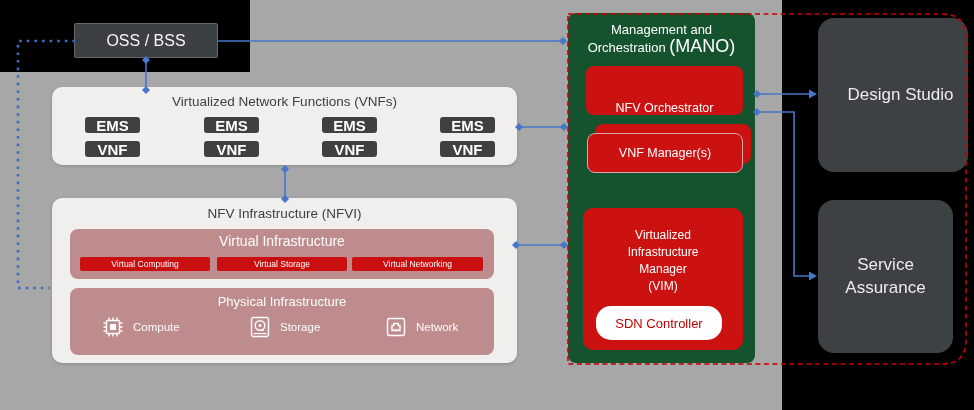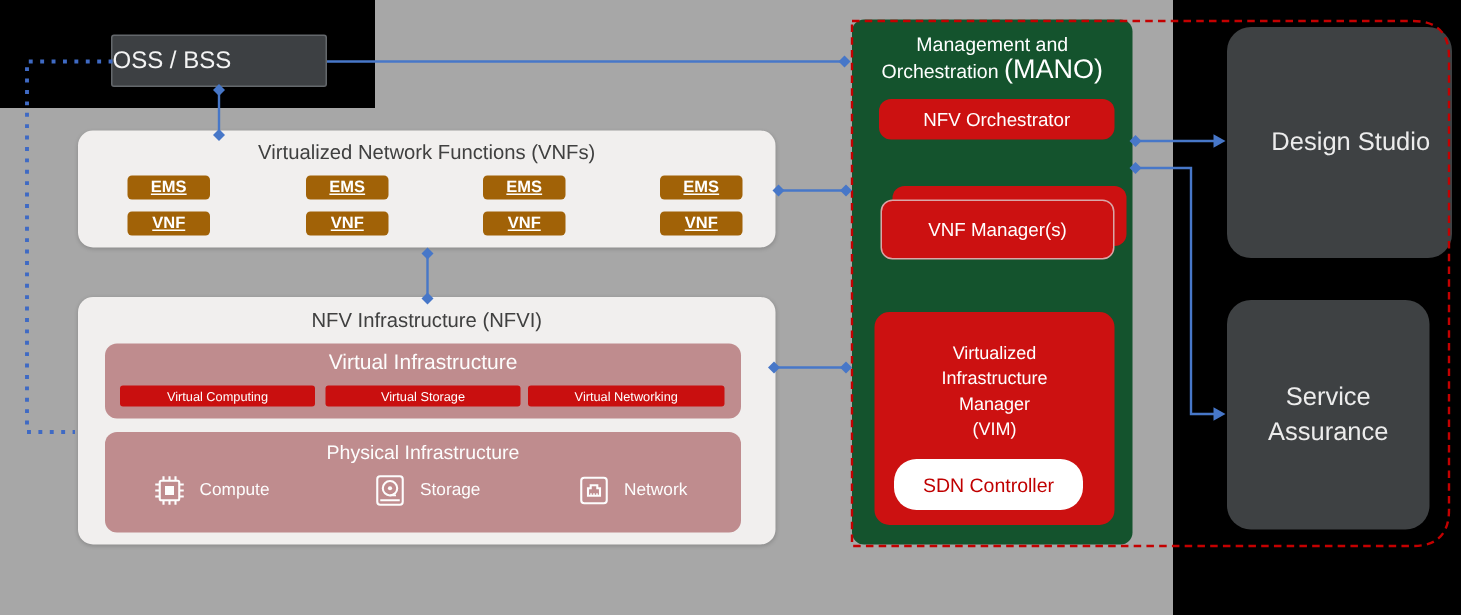--- a/index.html
+++ b/index.html
@@ -9,31 +9,31 @@
     font-family:"Liberation Sans", sans-serif;
     -webkit-font-smoothing:antialiased;
   }
   .abs{position:absolute;}
   .black-topleft{left:0;top:0;width:250px;height:72px;background:#000;}
   .black-right{left:782px;top:0;width:192px;height:410px;background:#000;}
 
   .oss-bss{
     left:74px;top:23px;width:144px;height:35px;background:#3d4043;
     border:1px solid #64686c;box-sizing:border-box;border-radius:2px;
-    display:flex;align-items:center;
+    display:flex;align-items:center;justify-content:center;
     color:#f4f4f4;font-size:16px;
   }
 
   .white-panel{background:#f1efee;border-radius:10px;box-shadow:0 1px 3px rgba(0,0,0,.18);}
   .vnfs-box{left:52px;top:87px;width:465px;height:78px;}
   .panel-title{width:100%;text-align:center;color:#404040;font-size:13.5px;}
   .vnfs-title{position:absolute;top:7px;left:0;}
   .vnf-col{position:absolute;top:30px;width:55px;display:flex;flex-direction:column;gap:8px;}
-  .chip{height:16px;background:#a16207;border-radius:3px;color:#fff;font-weight:bold;
-        font-size:11px;display:flex;align-items:center;justify-content:center;text-decoration:underline;}
+  .chip{height:16px;background:#404040;border-radius:3px;color:#fff;font-weight:bold;
+        font-size:15px;display:flex;align-items:center;justify-content:center;}
 
   .nfvi-box{left:52px;top:198px;width:465px;height:165px;}
   .nfvi-title{position:absolute;top:8px;left:0;}
   .mauve{background:#bf8c8e;border-radius:8px;position:absolute;}
   .virtual-box{left:18px;top:31px;width:424px;height:50px;}
   .mauve-title{width:100%;text-align:center;color:#fdfdfd;position:absolute;}
   .virtual-title{top:4px;font-size:14px;}
   .vchip{position:absolute;top:28px;height:14px;background:#c90f0f;border-radius:2px;
          color:#fff;font-size:8.5px;display:flex;align-items:center;justify-content:center;}
   .physical-box{left:18px;top:90px;width:424px;height:67px;}
@@ -41,21 +41,21 @@
   .phys-item{position:absolute;top:26px;display:flex;align-items:center;gap:7px;
              color:#fdfdfd;font-size:11.5px;}
   .phys-item svg{display:block;}
 
   .mano-box{left:568px;top:13px;width:187px;height:350px;background:#14532d;border-radius:8px;}
   .mano-title{position:absolute;top:8px;width:100%;text-align:center;color:#fff;
               font-size:13px;line-height:17px;}
   .mano-acronym{font-size:18px;}
   .red-box{position:absolute;background:#cc1111;border-radius:8px;color:#fff;
            display:flex;align-items:center;justify-content:center;font-size:12.5px;}
-  .nfvo{left:18px;top:53px;width:157px;height:27px;}
+  .nfvo{left:18px;top:53px;width:157px;height:49px;align-items:flex-end;}
   .vnfm-back{left:27px;top:111px;width:156px;height:40px;}
   .vnfm-front{left:19px;top:120px;width:156px;height:40px;border:1px solid #d9a7a8;box-sizing:border-box;}
   .vim{left:15px;top:195px;width:160px;height:142px;background:#cc1111;border-radius:10px;
        position:absolute;color:#fff;}
   .vim-lines{position:absolute;top:19px;width:100%;text-align:center;font-size:12px;line-height:17px;}
   .sdn{position:absolute;left:13px;top:98px;width:126px;height:34px;background:#fff;border-radius:15px;
        color:#c00000;font-size:13px;display:flex;align-items:center;justify-content:center;}
 
   .dark-card{background:#3e4143;border-radius:16px;color:#ececec;font-size:17px;
              display:flex;align-items:center;justify-content:center;text-align:center;line-height:1.35;}

